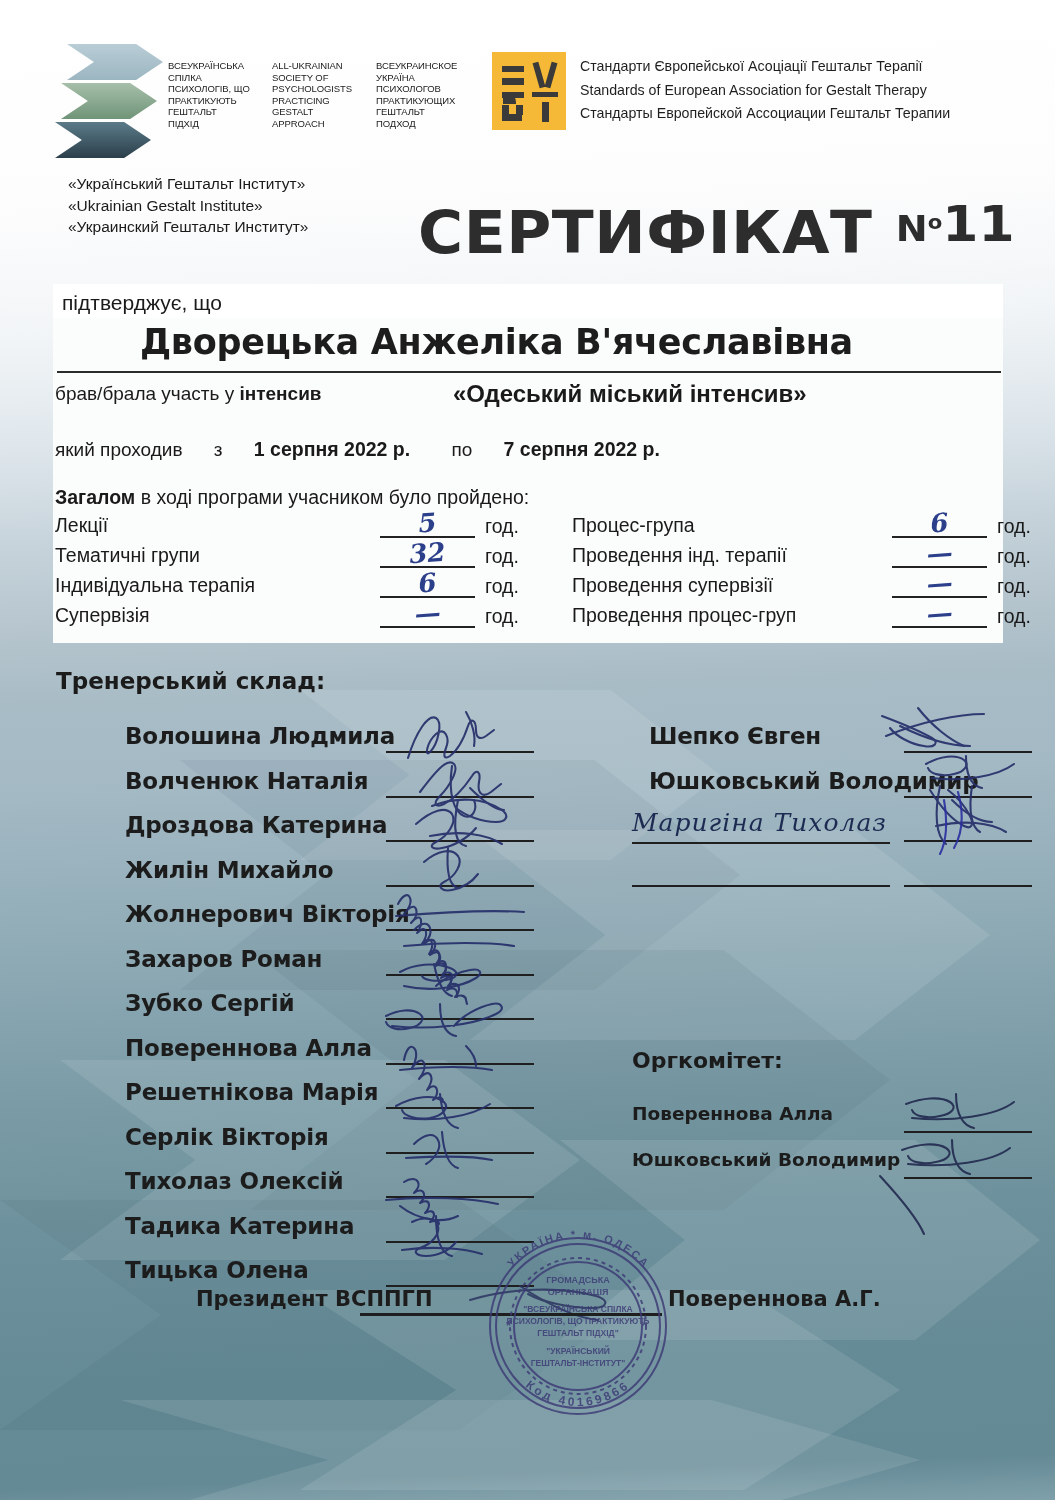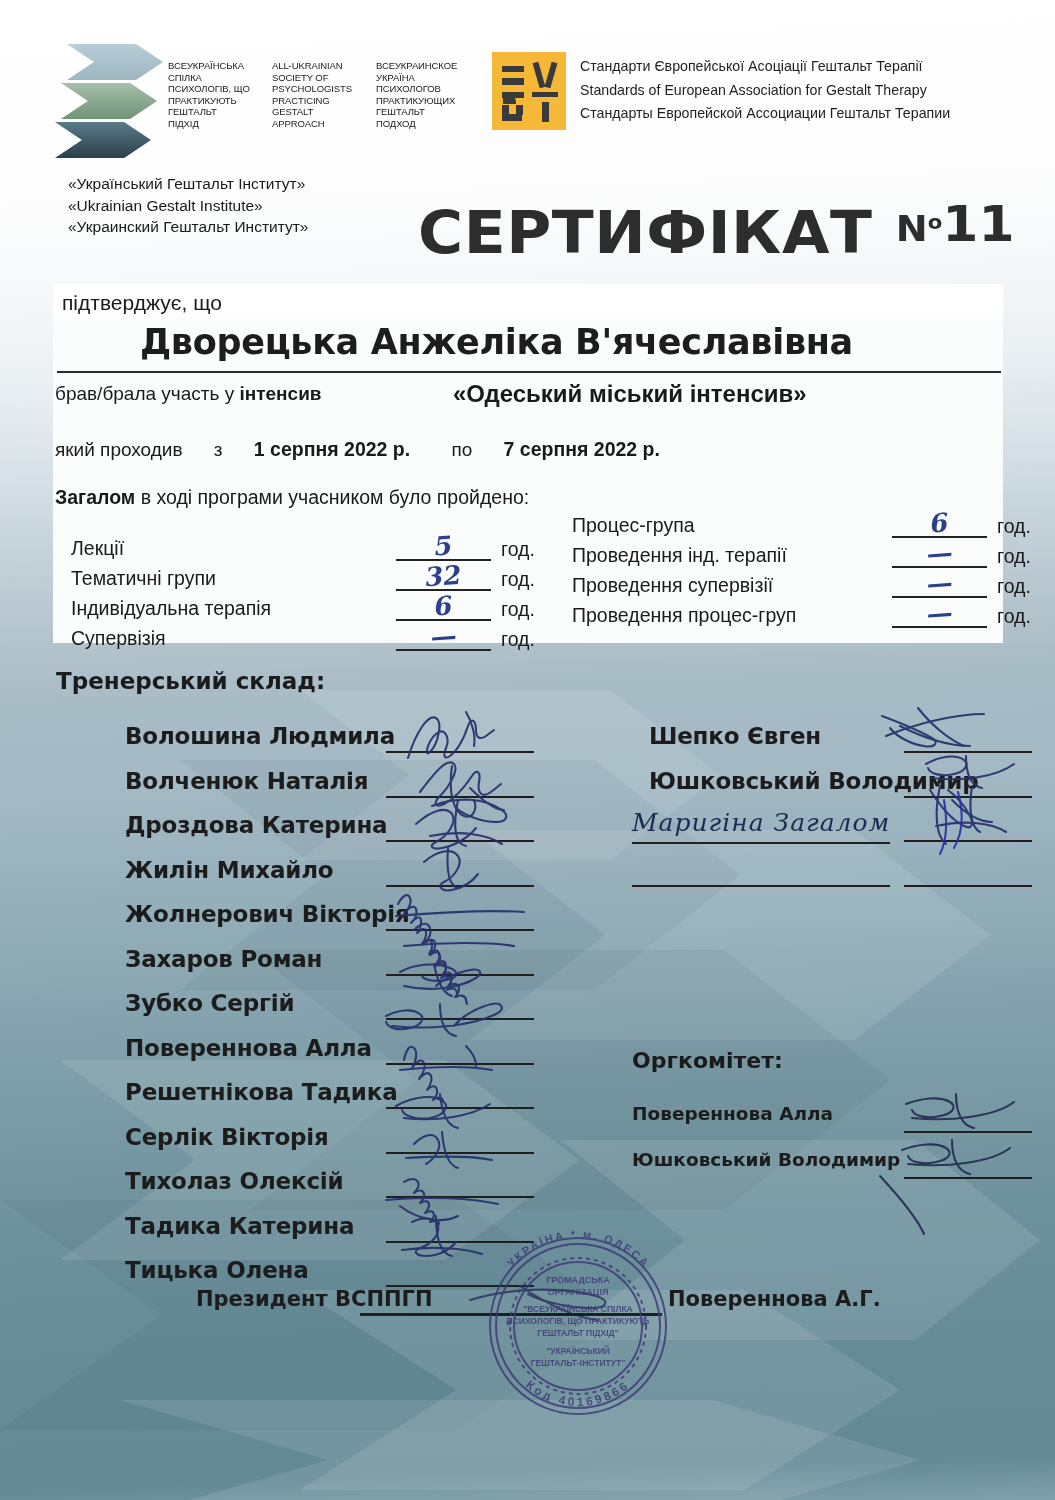--- a/index.html
+++ b/index.html
@@ -110,21 +110,21 @@
   .row-dates .d { font-weight: 700; font-size: 19.5px; }
   .row-dates .sp1 { display: inline-block; width: 26px; }
   .row-dates .sp2 { display: inline-block; width: 36px; }
 
   .zagalom { position: absolute; left: 55px; top: 486px; font-size: 19.5px; color: #1a1a1a; }
   .zagalom b { font-weight: 700; margin-top: 28px; }
 
   
   .hours { position: absolute; left: 55px; top: 514px; width: 940px; }
   .hcol { position: absolute; top: 0; }
-  .hcol.l { left: 16px; width: 470px; margin-top: 23px; }
+  .hcol.l { left: 0; width: 470px; }
   .hcol.r { left: 517px; width: 430px; }
   .hrow { position: relative; height: 30px; }
   .hrow .hl { font-size: 19.5px; color: #1a1a1a; white-space: nowrap; position: absolute; left: 0; top: 0; }
   .hrow .hblank {
     position: absolute; top: 22px; width: 95px; height: 2px; background: #222;
   }
   .hcol.l .hblank { left: 325px; }
   .hcol.r .hblank { left: 320px; }
   .hrow .hval {
     position: absolute; top: -6px; width: 95px; text-align: center;
@@ -395,21 +395,21 @@
       </div>
     <div class="tr-row">
         <span class="tn">Зубко Сергій</span>
         <span class="tl"></span>
       </div>
     <div class="tr-row">
         <span class="tn">Повереннова Алла</span>
         <span class="tl"></span>
       </div>
     <div class="tr-row">
-        <span class="tn">Решетнікова Тадика</span>
+        <span class="tn">Решетнікова Марія</span>
         <span class="tl"></span>
       </div>
     <div class="tr-row">
         <span class="tn">Серлік Вікторія</span>
         <span class="tl"></span>
       </div>
     <div class="tr-row">
         <span class="tn">Тихолаз Олексій</span>
         <span class="tl"></span>
       </div>
@@ -426,21 +426,21 @@
   <div class="tr-col r">
     <div class="tr-row">
         <span class="tn">Шепко Євген</span>
         <span class="tl"></span>
       </div>
     <div class="tr-row">
         <span class="tn">Юшковський Володимир</span>
         <span class="tl"></span>
       </div>
     <div class="tr-row hand">
-        <span class="tn-hand">Маригіна Загалом</span>
+        <span class="tn-hand">Маригіна Тихолаз</span>
         <span class="tl"></span>
         <span class="tl2"></span>
       </div>
     <div class="tr-row empty">
         <span class="tn"></span>
         <span class="tl"></span>
         <span class="tl2"></span>
       </div>
   </div>
 

